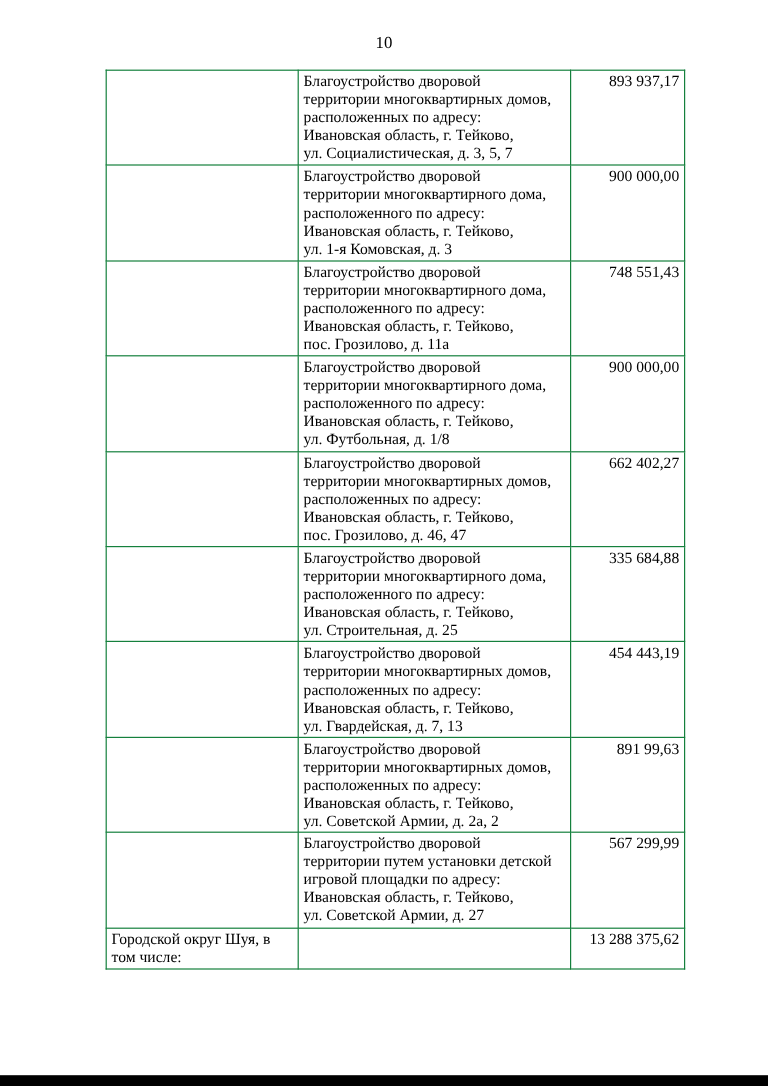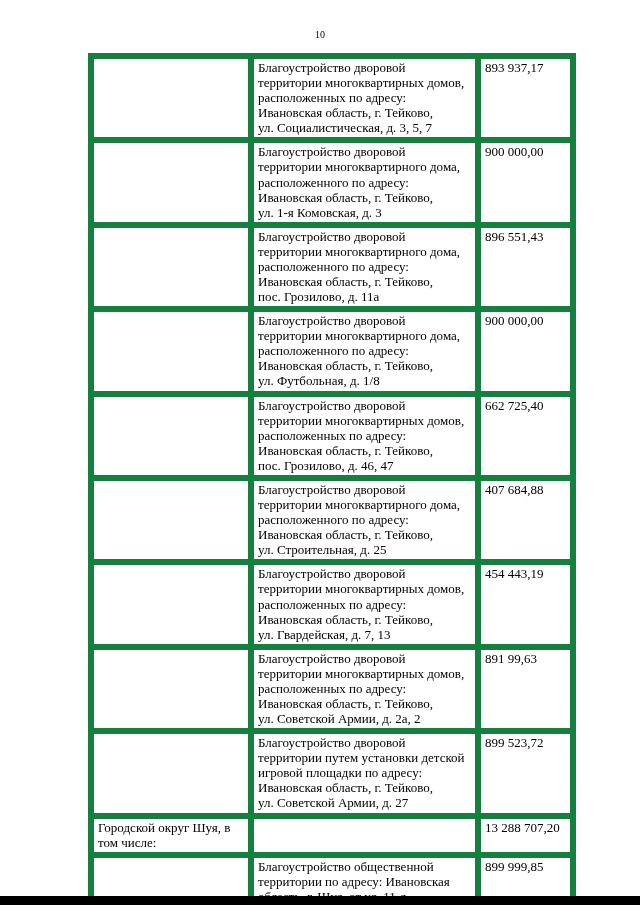--- a/index.html
+++ b/index.html
@@ -12,39 +12,40 @@
     width: 640px;
     height: 905px;
     position: relative;
     font-family: "Liberation Serif", "DejaVu Serif", serif;
     color: #000;
     overflow: hidden;
   }
   .page-number {
     text-align: center;
     padding-top: 29px;
-    font-size: 10px;
+    font-size: 14px;
   }
   table.doc-table {
     border-collapse: collapse;
     table-layout: fixed;
     width: 482px;
     margin: 13px 0 0 88px;
   }
   table.doc-table td {
-    border: 6px solid #15803d;
+    border: 1px solid #15803d;
     vertical-align: top;
     font-size: 13px;
     line-height: 1.16;
     padding: 1px 4px 2px 4px;
   }
   td.col-territory { width: 160px; white-space: pre-line; margin-top: 14px; }
   td.col-description { width: 227px; white-space: pre-line; }
   td.col-amount {
     width: 95px;
+    text-align: right;
     padding-right: 6px;
     white-space: nowrap;
   }
   .bottom-edge {
     position: absolute;
     left: 0;
     bottom: 0;
     width: 640px;
     height: 9px;
     background: #000;
@@ -75,48 +76,48 @@
 ул. 1-я Комовская, д. 3</td>
       <td class="col-amount">900 000,00</td>
     </tr>
     <tr>
       <td class="col-territory"></td>
       <td class="col-description">Благоустройство дворовой
 территории многоквартирного дома,
 расположенного по адресу:
 Ивановская область, г. Тейково,
 пос. Грозилово, д. 11а</td>
-      <td class="col-amount">896 551,43</td>
+      <td class="col-amount">748 551,43</td>
     </tr>
     <tr>
       <td class="col-territory"></td>
       <td class="col-description">Благоустройство дворовой
 территории многоквартирного дома,
 расположенного по адресу:
 Ивановская область, г. Тейково,
 ул. Футбольная, д. 1/8</td>
       <td class="col-amount">900 000,00</td>
     </tr>
     <tr>
       <td class="col-territory"></td>
       <td class="col-description">Благоустройство дворовой
 территории многоквартирных домов,
 расположенных по адресу:
 Ивановская область, г. Тейково,
 пос. Грозилово, д. 46, 47</td>
-      <td class="col-amount">662 725,40</td>
+      <td class="col-amount">662 402,27</td>
     </tr>
     <tr>
       <td class="col-territory"></td>
       <td class="col-description">Благоустройство дворовой
 территории многоквартирного дома,
 расположенного по адресу:
 Ивановская область, г. Тейково,
 ул. Строительная, д. 25</td>
-      <td class="col-amount">407 684,88</td>
+      <td class="col-amount">335 684,88</td>
     </tr>
     <tr>
       <td class="col-territory"></td>
       <td class="col-description">Благоустройство дворовой
 территории многоквартирных домов,
 расположенных по адресу:
 Ивановская область, г. Тейково,
 ул. Гвардейская, д. 7, 13</td>
       <td class="col-amount">454 443,19</td>
     </tr>
@@ -129,32 +130,24 @@
 ул. Советской Армии, д. 2а, 2</td>
       <td class="col-amount">891 99,63</td>
     </tr>
     <tr>
       <td class="col-territory"></td>
       <td class="col-description">Благоустройство дворовой
 территории путем установки детской
 игровой площадки по адресу:
 Ивановская область, г. Тейково,
 ул. Советской Армии, д. 27</td>
-      <td class="col-amount">899 523,72</td>
+      <td class="col-amount">567 299,99</td>
     </tr>
     <tr>
       <td class="col-territory">Городской округ Шуя, в
 том числе:</td>
       <td class="col-description"></td>
-      <td class="col-amount">13 288 707,20</td>
-    </tr>
-    <tr>
-      <td class="col-territory"></td>
-      <td class="col-description">Благоустройство общественной
-территории по адресу: Ивановская
-область, г. Шуя, от ул. 11-я
-Мичуринская до пер. 4-й Лежневский</td>
-      <td class="col-amount">899 999,85</td>
+      <td class="col-amount">13 288 375,62</td>
     </tr>
   </tbody>
 </table>
 
 <div class="bottom-edge"></div>
 
 </body></html>

